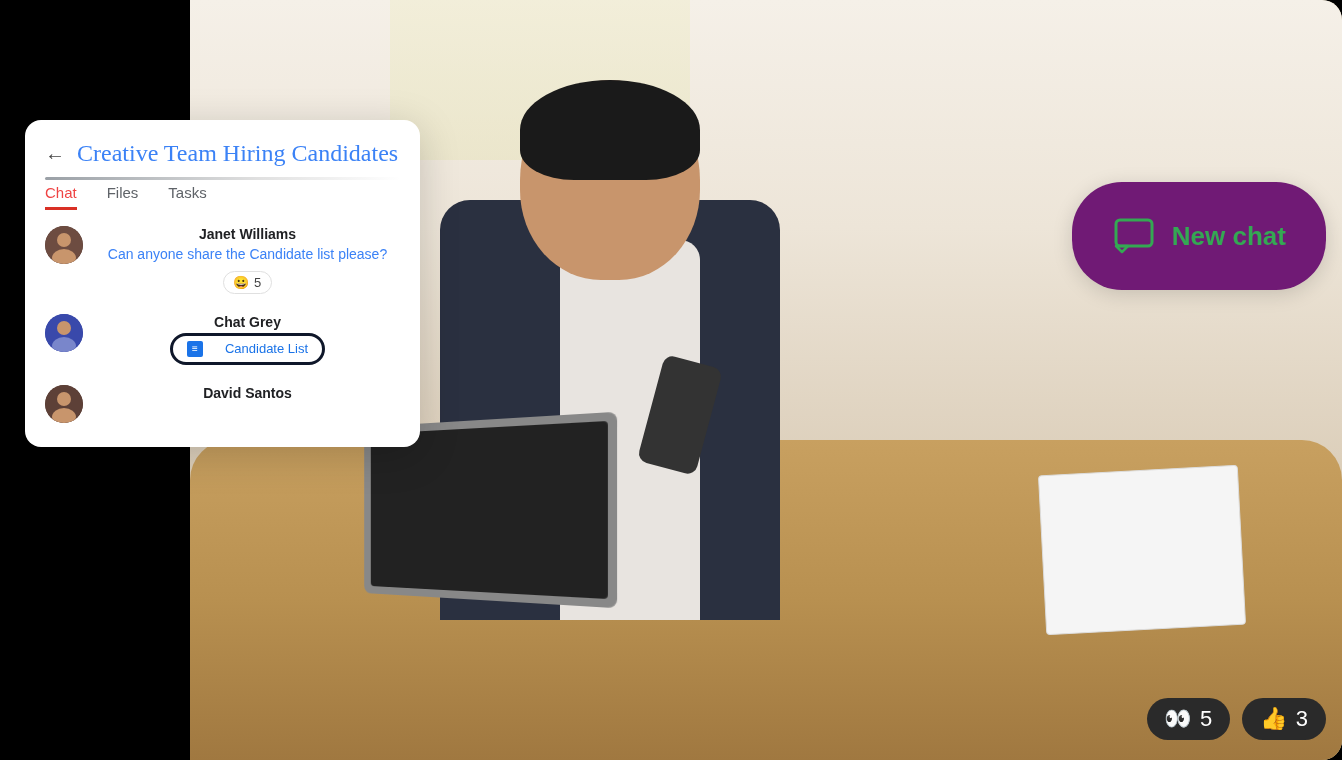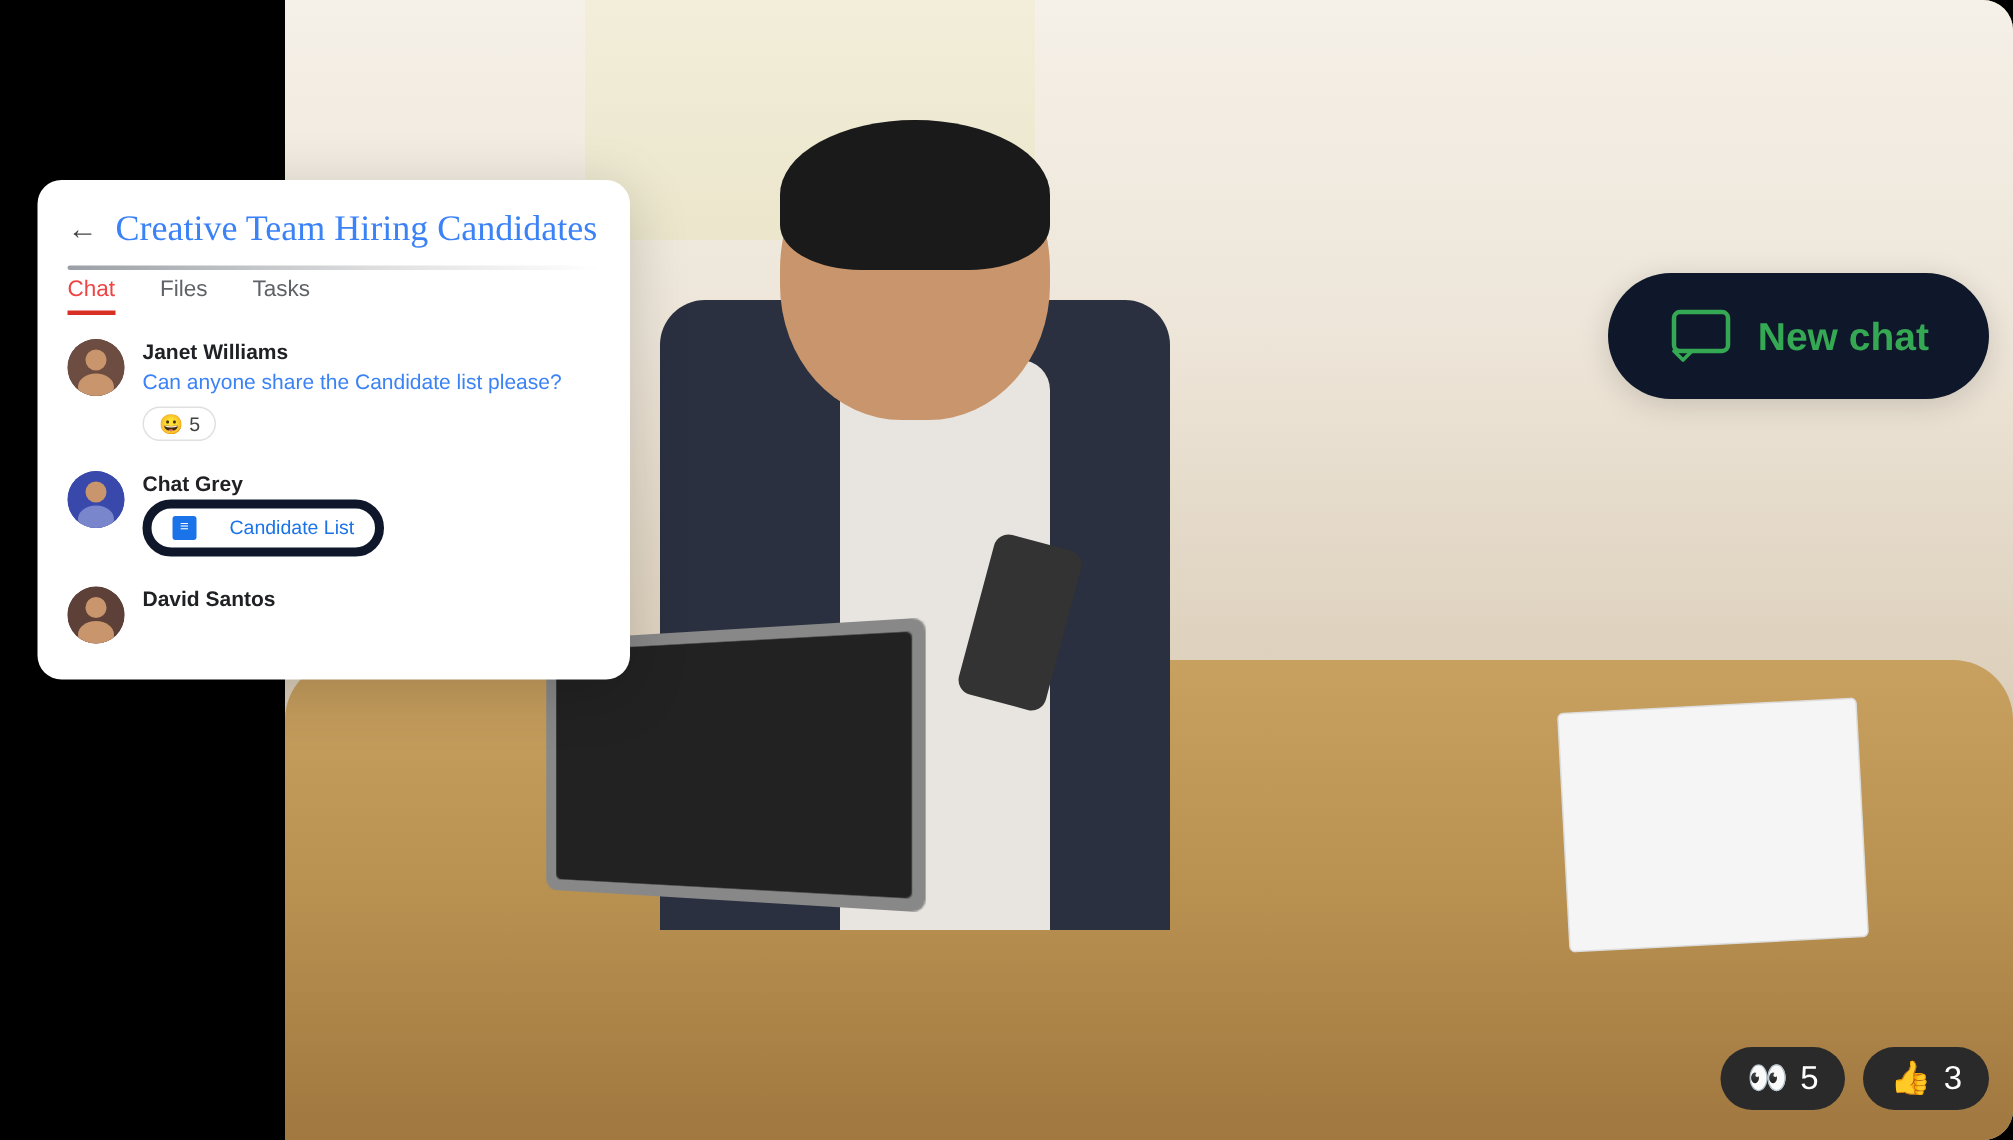--- a/index.html
+++ b/index.html
@@ -213,20 +213,21 @@
     .tab.active {
       color: #ef4444;
       border-bottom: 3px solid #d93025;
     }
 
     .chat-messages {
       padding: 0 20px;
       display: flex;
       flex-direction: column;
       gap: 20px;
+      text-align: center;
     }
 
     .message {
       display: flex;
       align-items: flex-start;
       gap: 12px;
     }
 
     .avatar {
       width: 38px;
@@ -291,21 +292,21 @@
       padding: 3px 10px;
       font-size: 13px;
       color: #444;
     }
 
     .attachment-badge {
       display: inline-flex;
       align-items: center;
       gap: 22px;
       background: #fff;
-      border: 6px solid #0f172a;
+      border: 3px solid #0f172a;
       border-radius: 20px;
       padding: 5px 14px;
       font-size: 13px;
       color: #1a73e8;
       cursor: pointer;
     }
 
     .attachment-icon {
       width: 16px;
       height: 16px;
@@ -320,23 +321,23 @@
       content: '≡';
       color: #fff;
       font-size: 10px;
     }
 
     
     .new-chat-btn {
       position: absolute;
       top: 182px;
       right: 16px;
-      background: #0f172a;
+      background: #701a75;
       border-radius: 50px;
-      padding: 20px 40px;
+      padding: 32px 40px;
       display: flex;
       align-items: center;
       gap: 16px;
       box-shadow: 0 4px 20px rgba(0,0,0,0.15);
       cursor: pointer;
       z-index: 10;
     }
 
     .new-chat-icon {
       width: 44px;

